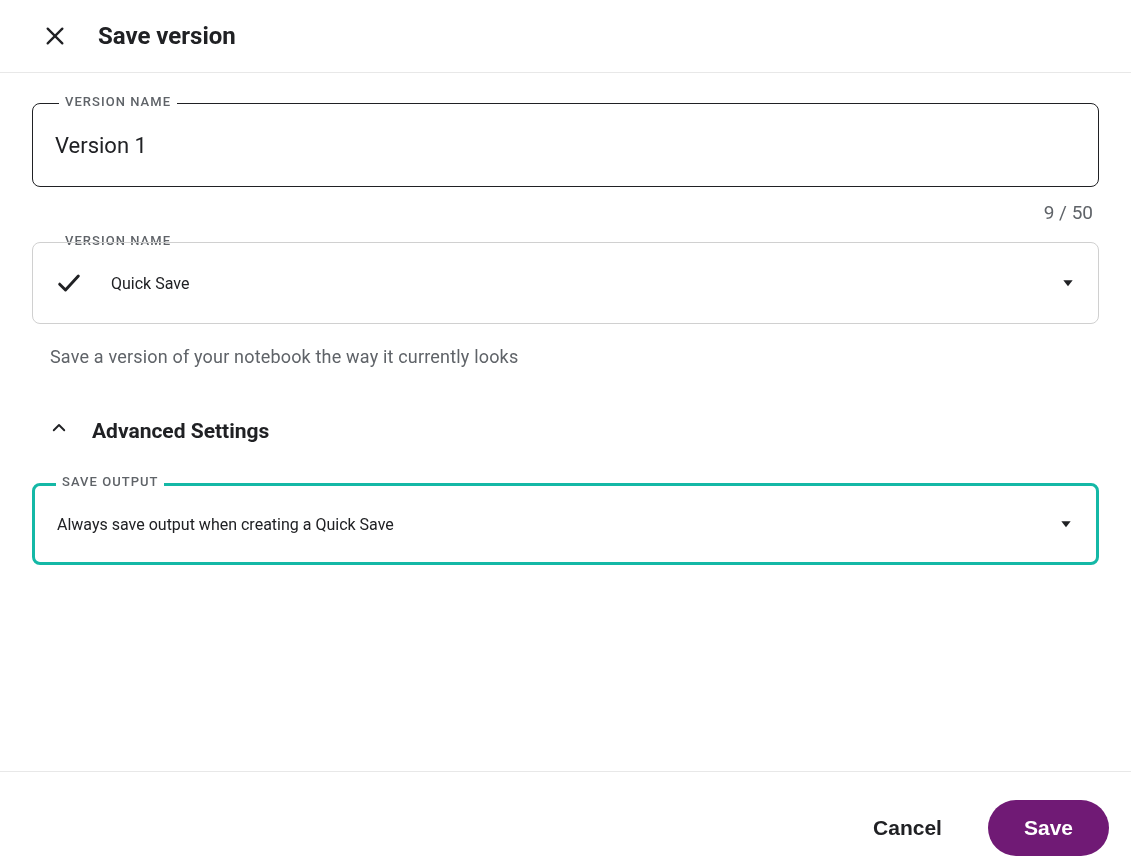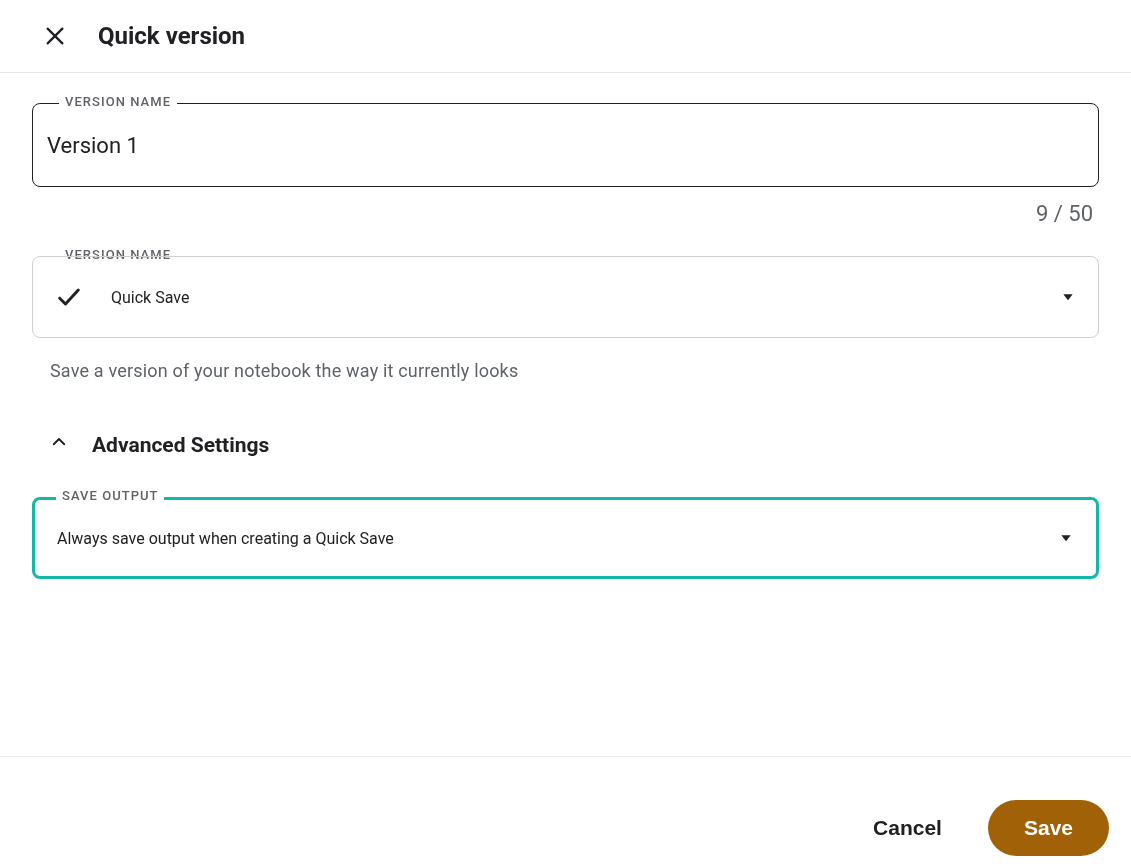--- a/index.html
+++ b/index.html
@@ -52,33 +52,33 @@
       font-size: 13px;
       letter-spacing: 0.08em;
       color: #5f6368;
       font-weight: 500;
     }
     .text-input {
       width: 100%;
       border: 1.5px solid #202124;
       border-radius: 8px;
       height: 84px;
-      padding: 0 14px;
+      padding: 0 22px;
       font-size: 22px;
       color: #202124;
       outline: none;
       font-family: inherit;
     }
     .char-count {
       text-align: right;
-      font-size: 22px;
+      font-size: 19px;
       color: #5f6368;
       margin-top: 14px;
       padding-right: 6px;
-      margin-bottom: 30px;
+      margin-bottom: 18px;
     }
     .select-box {
       width: 100%;
       border: 1px solid #d0d0d0;
       border-radius: 8px;
       height: 82px;
       padding: 0 22px;
       display: flex;
       align-items: center;
       cursor: pointer;
@@ -129,57 +129,57 @@
       border-radius: 8px;
       height: 82px;
       padding: 0 22px;
       display: flex;
       align-items: center;
       cursor: pointer;
       gap: 20px;
     }
     .footer {
       border-top: 1px solid #e8e8e8;
-      padding: 43px 22px 10px 0;
+      padding: 28px 22px 10px 0;
       display: flex;
       align-items: center;
       justify-content: flex-end;
       gap: 40px;
     }
     .cancel-btn {
       background: transparent;
       border: none;
       font-size: 21px;
       font-weight: 700;
       color: #202124;
       cursor: pointer;
       padding: 14px 6px;
     }
     .save-btn {
-      background: #a16207;
+      background: #701a75;
       border: none;
       color: #fff;
       font-size: 21px;
       font-weight: 700;
       padding: 16px 36px;
       border-radius: 999px;
       cursor: pointer;
     }
   </style>
 </head>
 <body>
 
 <div class="header">
   <div class="close-btn">
     <svg width="22" height="22" viewBox="0 0 24 24" fill="none" stroke="#202124" stroke-width="2.5" stroke-linecap="round">
       <line x1="4" y1="4" x2="20" y2="20"></line>
       <line x1="20" y1="4" x2="4" y2="20"></line>
     </svg>
   </div>
-  <div class="dialog-title">Quick version</div>
+  <div class="dialog-title">Save version</div>
 </div>
 
 <div class="content">
 
   <div class="field-group">
     <label class="floating-label">VERSION NAME</label>
     <input type="text" class="text-input" value="Version 1" style="">
   </div>
   <div class="char-count">9 / 50</div>
 

